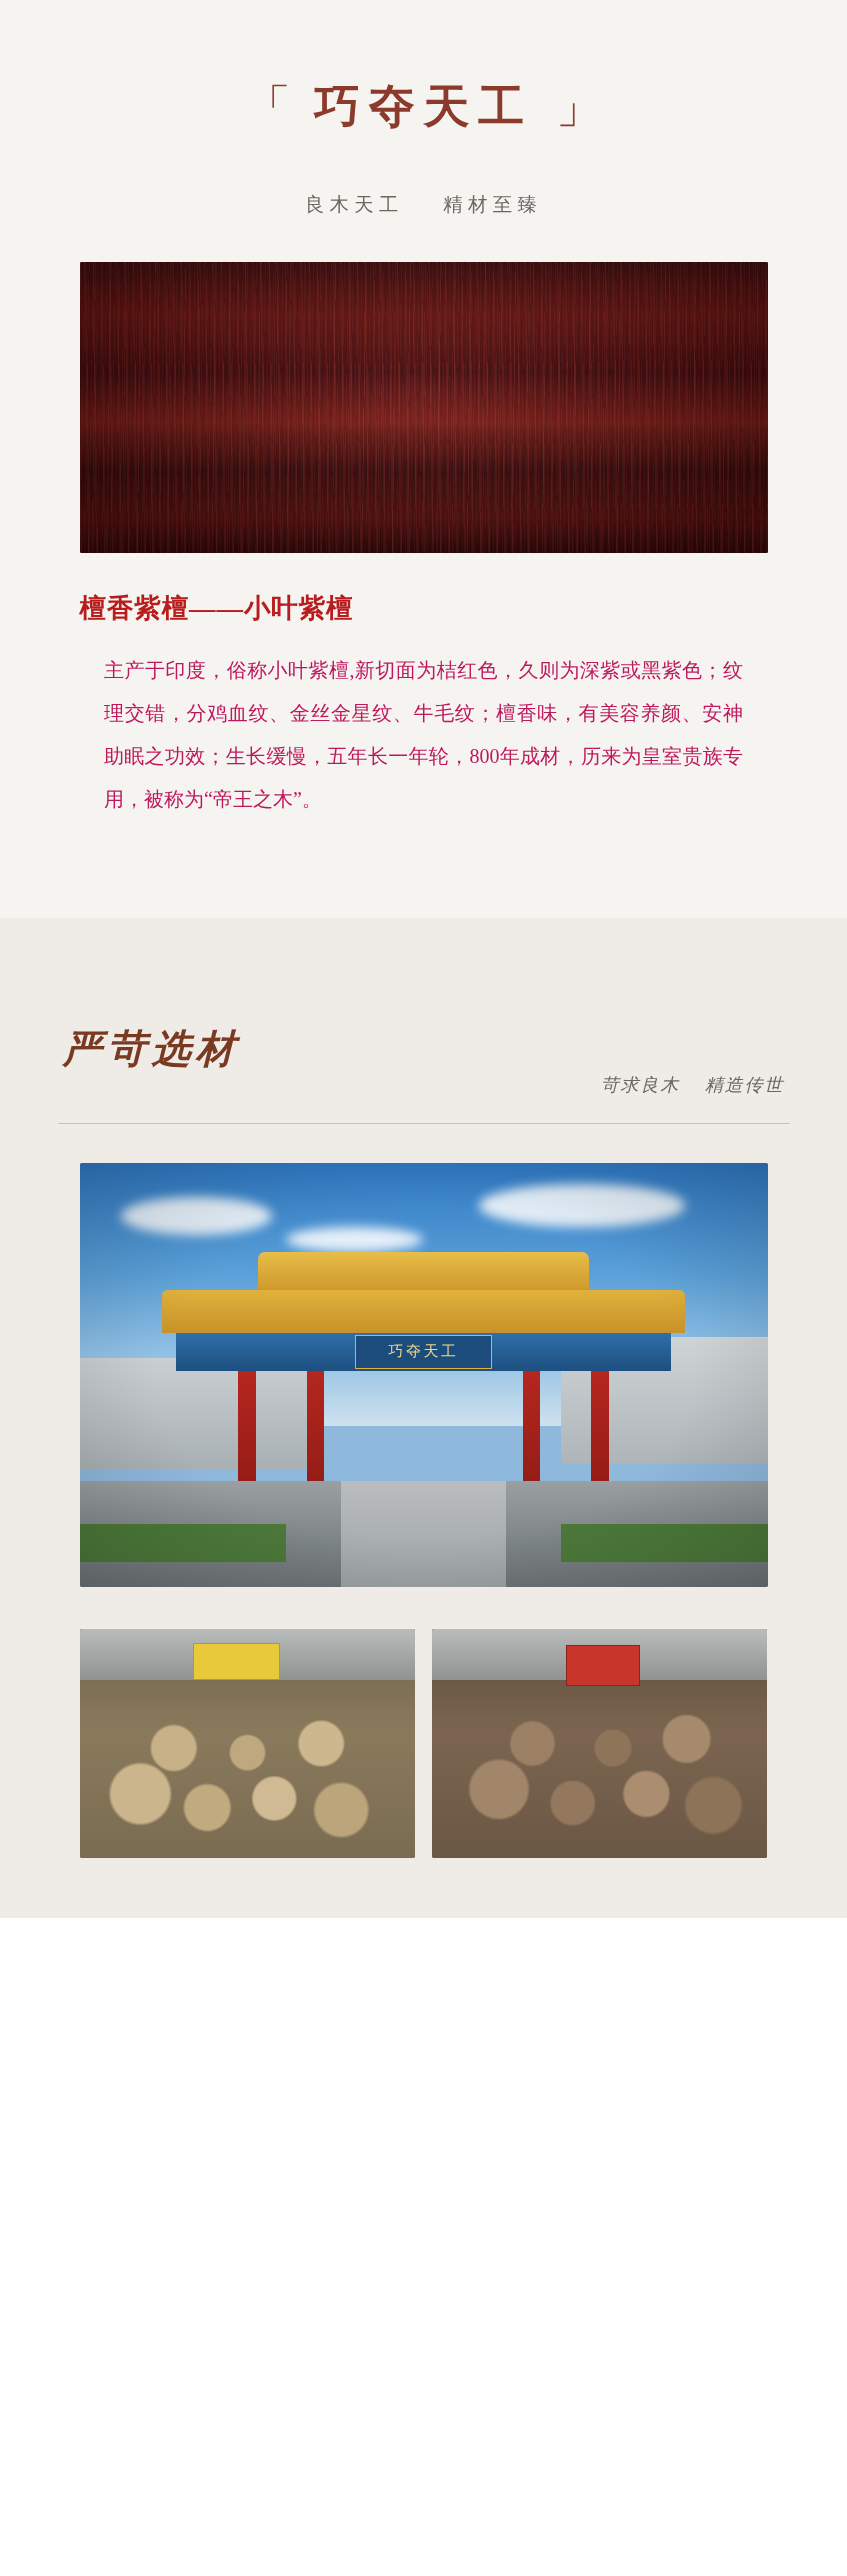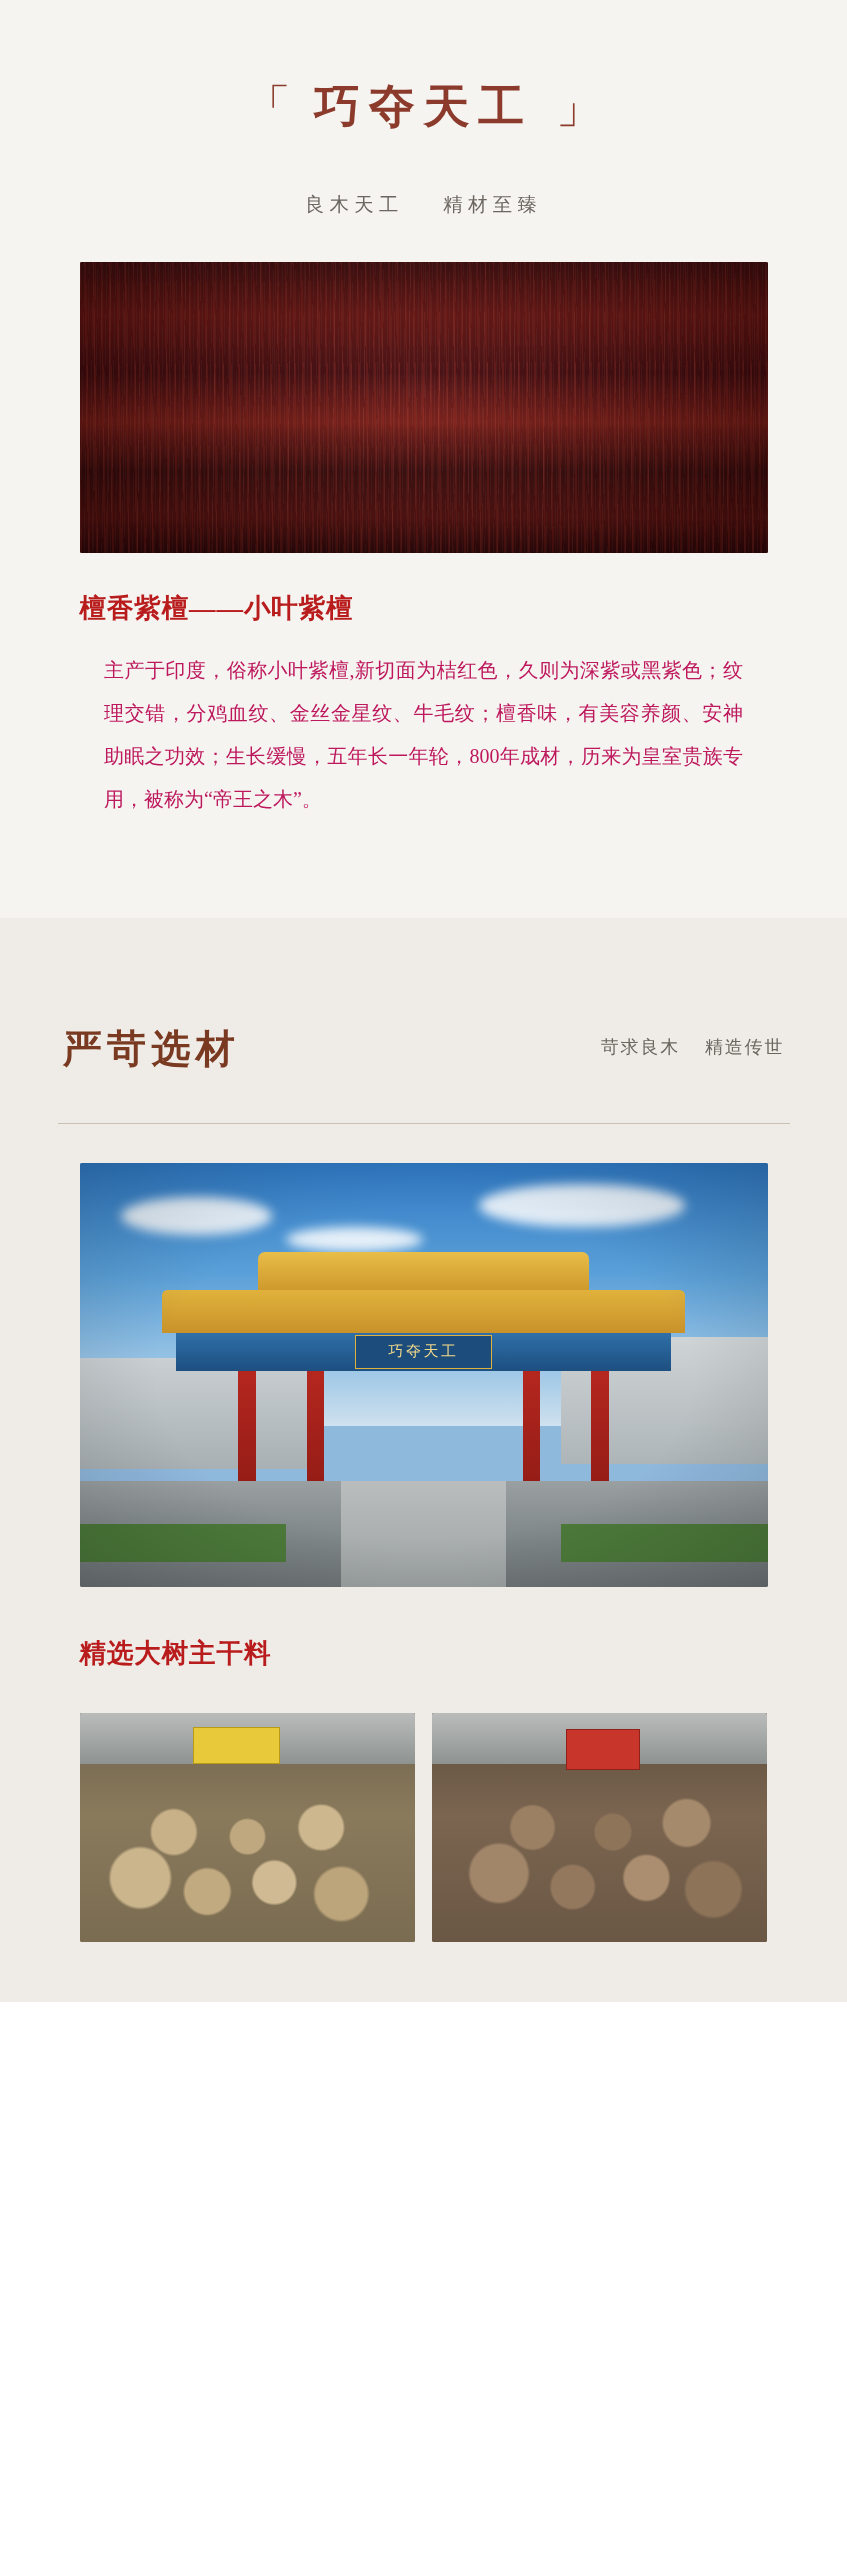--- a/index.html
+++ b/index.html
@@ -99,23 +99,24 @@
 
   
   .sec-select {
     background: #efece7;
     padding: 79px 0 53px 0;
   }
   .sel-head {
     width: 732px;
     margin: 0 auto;
     display: flex;
-    align-items: center;
+    align-items: flex-end;
     justify-content: space-between;
     padding: 0 5.3px;
+    font-style: italic;
   }
   .sel-title {
     font-size: 39px;
     font-weight: 700;
     letter-spacing: 5.3px;
     color: #7a3a22;
     font-family: "Liberation Serif", "DejaVu Serif", serif;
     line-height: 1;
   }
   .sel-sub {
@@ -316,21 +317,20 @@
       <div class="pillar p2"></div>
       <div class="pillar p3"></div>
       <div class="pillar p4"></div>
       <div class="ground"></div>
       <div class="grass-l"></div>
       <div class="grass-r"></div>
       <div class="road"></div>
       <div class="gate-vign"></div>
     </div>
 
-    <h2 class="block-h">精选大树主干料</h2>
 
     <div class="logs-row">
       <div class="log-photo">
         <div class="log-bg-a"></div>
         <div class="shed-roof"></div>
         <div class="sign-y"></div>
       </div>
       <div class="log-photo">
         <div class="log-bg-b"></div>
         <div class="shed-roof"></div>

